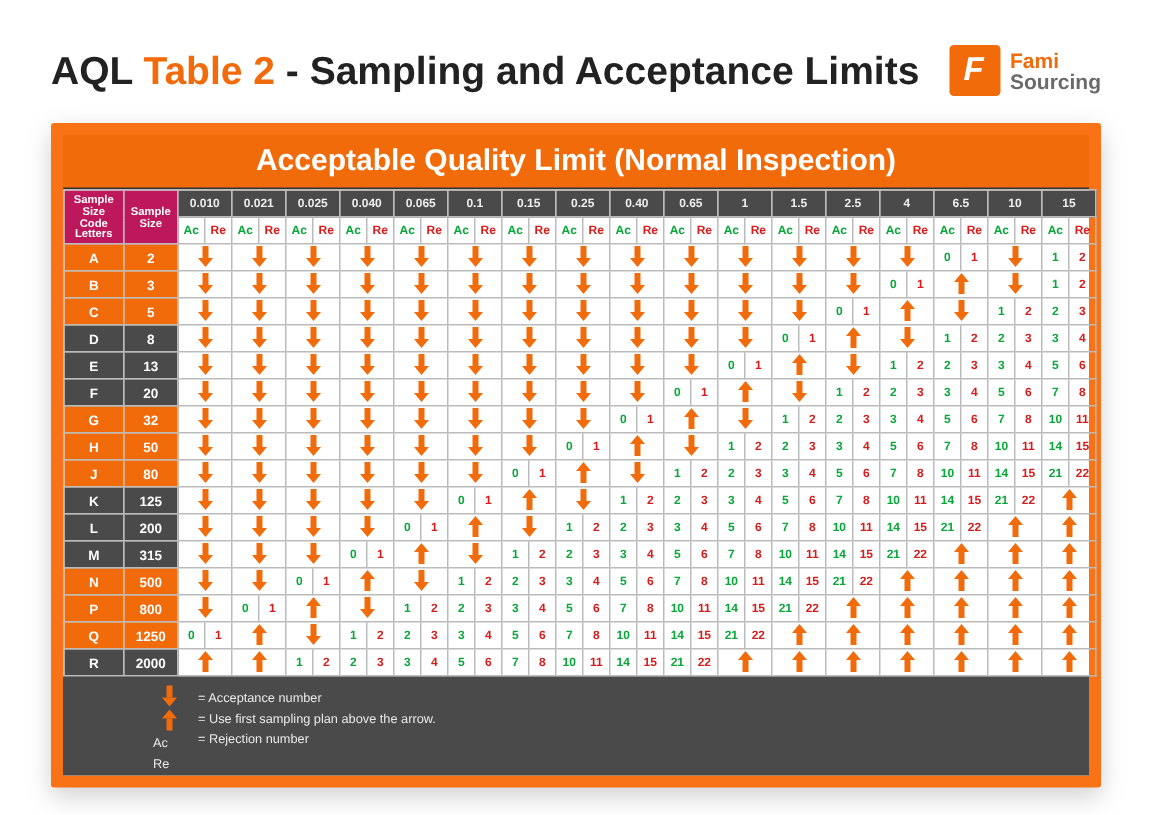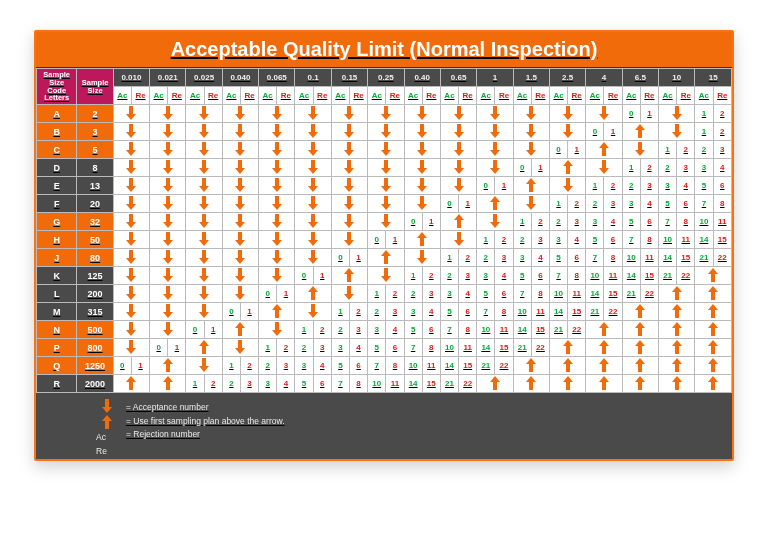--- a/index.html
+++ b/index.html
@@ -49,25 +49,24 @@
   }
   .logo-text {
     line-height: 1;
     font-size: 14px;
     font-weight: 800;
     color: #6a6a6a;
   }
   .logo-text .orange { color: #f26b0a; }
 
   .table-wrap {
-    border: 2px solid #f97316;
+    border: 8px solid #f97316;
     border-radius: 2px;
     filter: drop-shadow(0 6px 8px rgba(0,0,0,.18));
     background: #fff;
-    text-decoration: underline;
   }
   .banner {
     background: #f26b0a;
     color: #fff;
     text-align: center;
     font-size: 20px;
     font-weight: 800;
     padding: 6px 4px;
     border-bottom: 1px solid #333;
   }
@@ -163,20 +162,32 @@
   .legend .lg-label.ac { top: 38px; }
   .legend .lg-label.re { top: 52px; }
   .legend .txt { display: block; }
 
 </style>
 </head>
 <body>
 
 <div class="page">
 
+  <div class="title-row">
+    <div class="title">
+      <span>AQL </span><span class="orange">Table 2</span><span> - Sampling and Acceptance Limits</span>
+    </div>
+    <div class="logo">
+      <span class="logo-icon"></span>
+      <span class="logo-text">
+        <span class="orange">Fami</span><br>
+        <span>Sourcing</span>
+      </span>
+    </div>
+  </div>
 
   <div class="table-wrap">
     <div class="banner">Acceptable Quality Limit (Normal Inspection)</div>
 
     <table>
       <colgroup id="cg">
           <col class="letter">
           <col class="size">
           <col class="ac">
           <col class="re">

